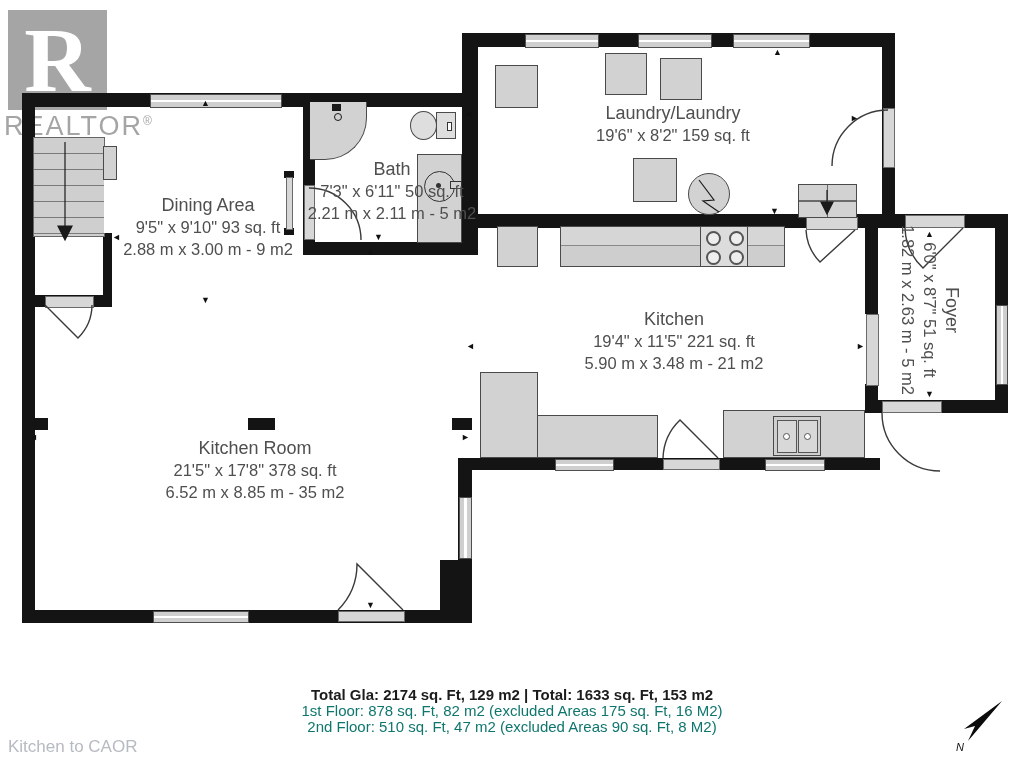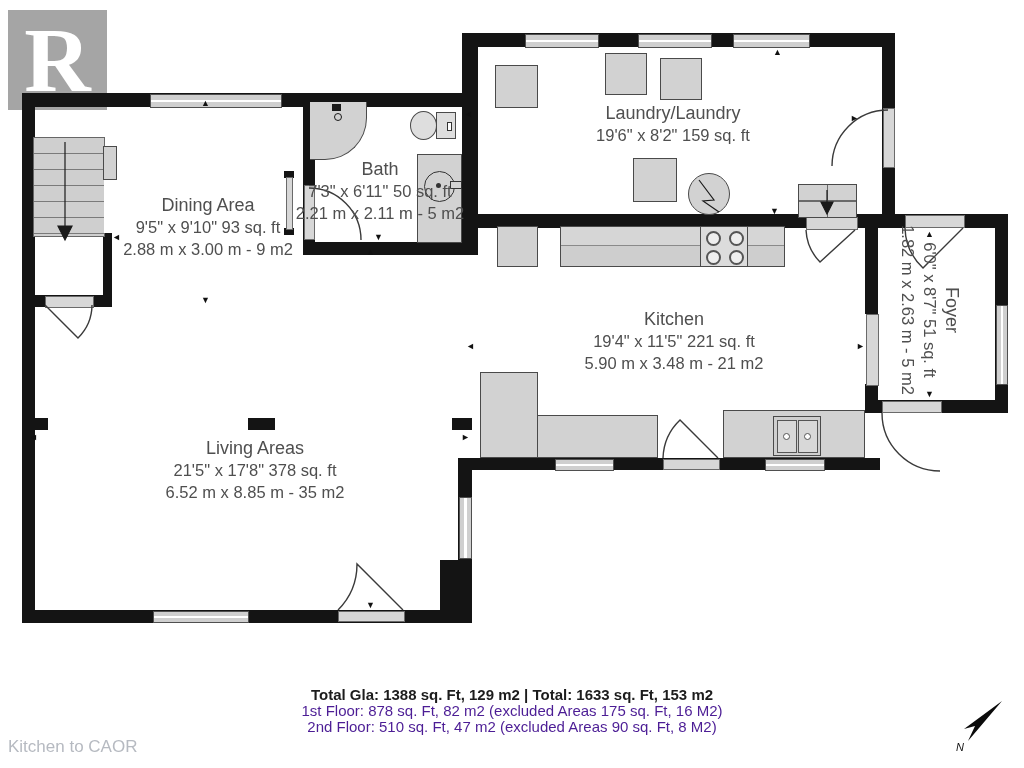--- a/index.html
+++ b/index.html
@@ -26,33 +26,34 @@
   .arcs{position:absolute;left:0;top:0;z-index:4;}
   
   .room-label{position:absolute;z-index:6;transform:translateX(-50%);text-align:center;
               color:#4f4f4f;white-space:nowrap;}
   .room-label.rot{transform:translate(-50%,-50%) rotate(90deg);}
   .room-name{font-size:18px;line-height:22px;}
   .room-dims{font-size:16.5px;line-height:22px;}
   
   .footer{position:absolute;left:0;top:686px;width:100%;text-align:center;z-index:6;color:#1c1c1c;}
   .footer .l1{font-size:15px;line-height:17px;font-weight:bold;}
-  .footer .l2{font-size:15px;line-height:16px;color:#4c1d95;}
+  .footer .l2{font-size:15px;line-height:16px;color:#0f766e;}
   .footer .disc{margin-top:8px;font-size:7.5px;line-height:9px;color:#4b7f9e;}
   .licensed{position:absolute;left:8px;top:737px;font-size:17px;color:#b6bac1;z-index:6;}
   .north{position:absolute;left:940px;top:685px;z-index:6;}
 </style>
 </head>
 <body>
 
 <div class="canvas">
 
   <div class="wm-block">
     <span class="big-r">R</span>
   </div>
+  <div class="wm-text"><span>REALTOR</span><sup>®</sup></div>
 
   <div class="wall" style="left:22px;top:93px;width:456px;height:14px"></div>
   <div class="wall" style="left:465px;top:33px;width:430px;height:14px"></div>
   <div class="wall" style="left:462px;top:33px;width:16px;height:222px"></div>
   <div class="wall" style="left:882px;top:33px;width:13px;height:195px"></div>
   <div class="wall" style="left:465px;top:214px;width:400px;height:14px"></div>
   <div class="wall" style="left:22px;top:93px;width:13px;height:530px"></div>
   <div class="wall" style="left:303px;top:93px;width:12px;height:162px"></div>
   <div class="wall" style="left:303px;top:242px;width:175px;height:13px"></div>
   <div class="wall" style="left:103px;top:233px;width:9px;height:74px"></div>
@@ -169,47 +170,47 @@
   <div class="mk" style="left:366px;top:601px">▼</div>
   <div class="mk" style="left:770px;top:207px">▼</div>
   <div class="mk" style="left:856px;top:342px">►</div>
   <div class="mk" style="left:466px;top:342px">◄</div>
 
   <div class="room-label" style="left:208px;top:194px">
     <div class="room-name">Dining Area</div>
     <div class="room-dims">9'5" x 9'10" 93 sq. ft</div>
     <div class="room-dims">2.88 m x 3.00 m - 9 m2</div>
   </div>
-  <div class="room-label" style="left:380px;top:158px">
+  <div class="room-label" style="left:392px;top:158px">
     <div class="room-name">Bath</div>
     <div class="room-dims">7'3" x 6'11" 50 sq. ft</div>
     <div class="room-dims">2.21 m x 2.11 m - 5 m2</div>
   </div>
   <div class="room-label" style="left:673px;top:102px">
     <div class="room-name">Laundry/Laundry</div>
     <div class="room-dims">19'6" x 8'2" 159 sq. ft</div>
   </div>
   <div class="room-label" style="left:674px;top:308px">
     <div class="room-name">Kitchen</div>
     <div class="room-dims">19'4" x 11'5" 221 sq. ft</div>
     <div class="room-dims">5.90 m x 3.48 m - 21 m2</div>
   </div>
   <div class="room-label rot" style="left:930px;top:310px">
     <div class="room-name">Foyer</div>
     <div class="room-dims">6'0" x 8'7" 51 sq. ft</div>
     <div class="room-dims">1.82 m x 2.63 m - 5 m2</div>
   </div>
   <div class="room-label" style="left:255px;top:437px">
-    <div class="room-name">Living Areas</div>
+    <div class="room-name">Kitchen Room</div>
     <div class="room-dims">21'5" x 17'8" 378 sq. ft</div>
     <div class="room-dims">6.52 m x 8.85 m - 35 m2</div>
   </div>
 
   <div class="footer">
-    <div class="l1">Total Gla: 1388 sq. Ft, 129 m2 | Total: 1633 sq. Ft, 153 m2</div>
+    <div class="l1">Total Gla: 2174 sq. Ft, 129 m2 | Total: 1633 sq. Ft, 153 m2</div>
     <div class="l2">1st Floor: 878 sq. Ft, 82 m2 (excluded Areas 175 sq. Ft, 16 M2)</div>
     <div class="l2">2nd Floor: 510 sq. Ft, 47 m2 (excluded Areas 90 sq. Ft, 8 M2)</div>
   </div>
   <div class="licensed">Kitchen to CAOR</div>
 
   <svg class="north" width="80" height="78" viewBox="0 0 80 78">
     <polygon points="62,16 24,44 35,41 28,56" fill="#0b0b0b"></polygon>
     <text x="16" y="66" font-size="11" font-style="italic" fill="#111">N</text>
   </svg>
 

